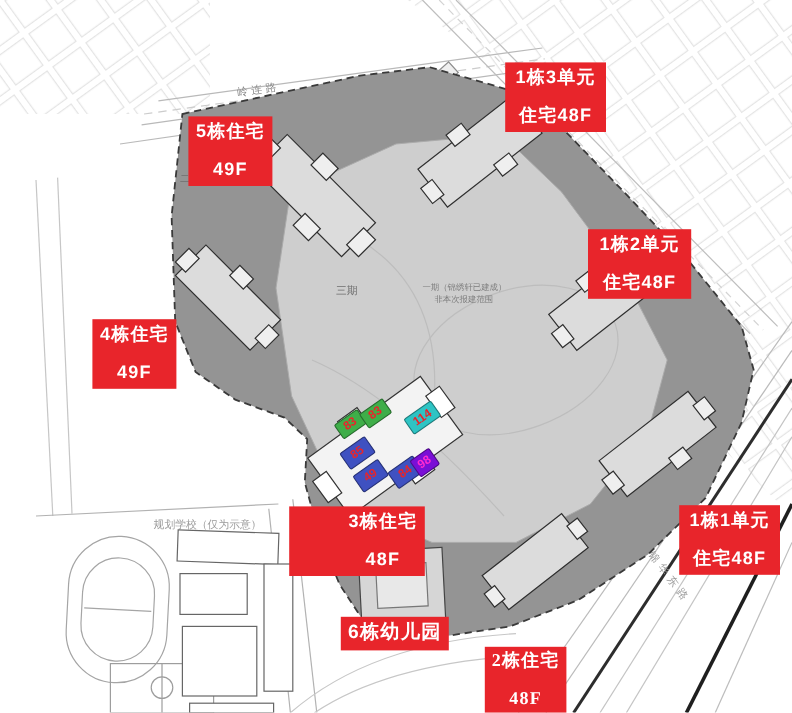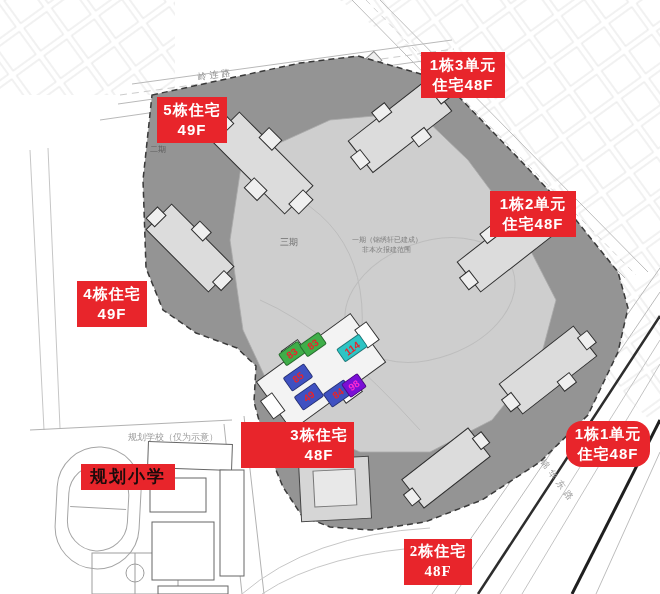--- a/index.html
+++ b/index.html
@@ -9,21 +9,21 @@
   }
   #plan-svg{position:absolute;left:0;top:0;z-index:1;}
   .red-label{
     position:absolute;z-index:5;
     background:var(--label-bg,#e8252b);
     color:var(--label-text,#ffffff);
     font-weight:bold;text-align:center;
     display:flex;flex-direction:column;justify-content:center;align-items:center;
     font-size:15px;line-height:1.32;padding:3px 4px;
     font-family:"Liberation Sans",sans-serif;
-    letter-spacing:1px;white-space:nowrap;
+    letter-spacing:1px;white-space:nowrap;gap:12px;
   }
   .red-label.single{flex-direction:row;font-size:16px;}
   .red-label.school{color:var(--school-label-text,#1b0b0b);font-size:17px;letter-spacing:2px;}
   .marker{
     position:absolute;z-index:4;display:flex;align-items:center;justify-content:center;
     font-weight:bold;font-size:10px;border-radius:2px;
     transform:rotate(-35deg);color:var(--marker-number,#e8252b);
     border:1px solid rgba(0,0,0,.35);
   }
   .marker.green{background:var(--marker-green,#3fae49);}
@@ -189,36 +189,36 @@
   <div class="red-label" style="left:421px;top:52px;width:76px;">
     <span>1栋3单元</span>
     <span>住宅48F</span>
   </div>
 
   <div class="red-label" style="left:490px;top:191px;width:78px;">
     <span>1栋2单元</span>
     <span>住宅48F</span>
   </div>
 
-  <div class="red-label" style="left:77px;top:281px;width:62px;justify-content:center;">
+  <div class="red-label" style="left:77px;top:266px;width:62px;justify-content:center;">
     <span>4栋住宅</span>
     <span>49F</span>
   </div>
 
   <div class="red-label" style="left:241px;top:422px;width:62px;padding-left:47px;">
     <span>3栋住宅</span>
     <span>48F</span>
   </div>
 
-  <div class="red-label single school" style="left:81px;top:464px;width:86px;height:20px;">
-    <span>规划小学</span>
-  </div>
-
-
-  <div class="red-label" style="left:566px;top:421px;width:76px;border-radius:16px;">
+
+  <div class="red-label single" style="left:284px;top:514px;width:82px;height:22px;">
+    <span>6栋幼儿园</span>
+  </div>
+
+  <div class="red-label" style="left:566px;top:421px;width:76px;">
     <span>1栋1单元</span>
     <span>住宅48F</span>
   </div>
 
   <div class="red-label" style="left:404px;top:539px;width:60px;font-family:Liberation Serif, serif;">
     <span>2栋住宅</span>
     <span>48F</span>
   </div>
 
   <div class="marker green" style="left:280px;top:346px;width:22px;height:13px;">

